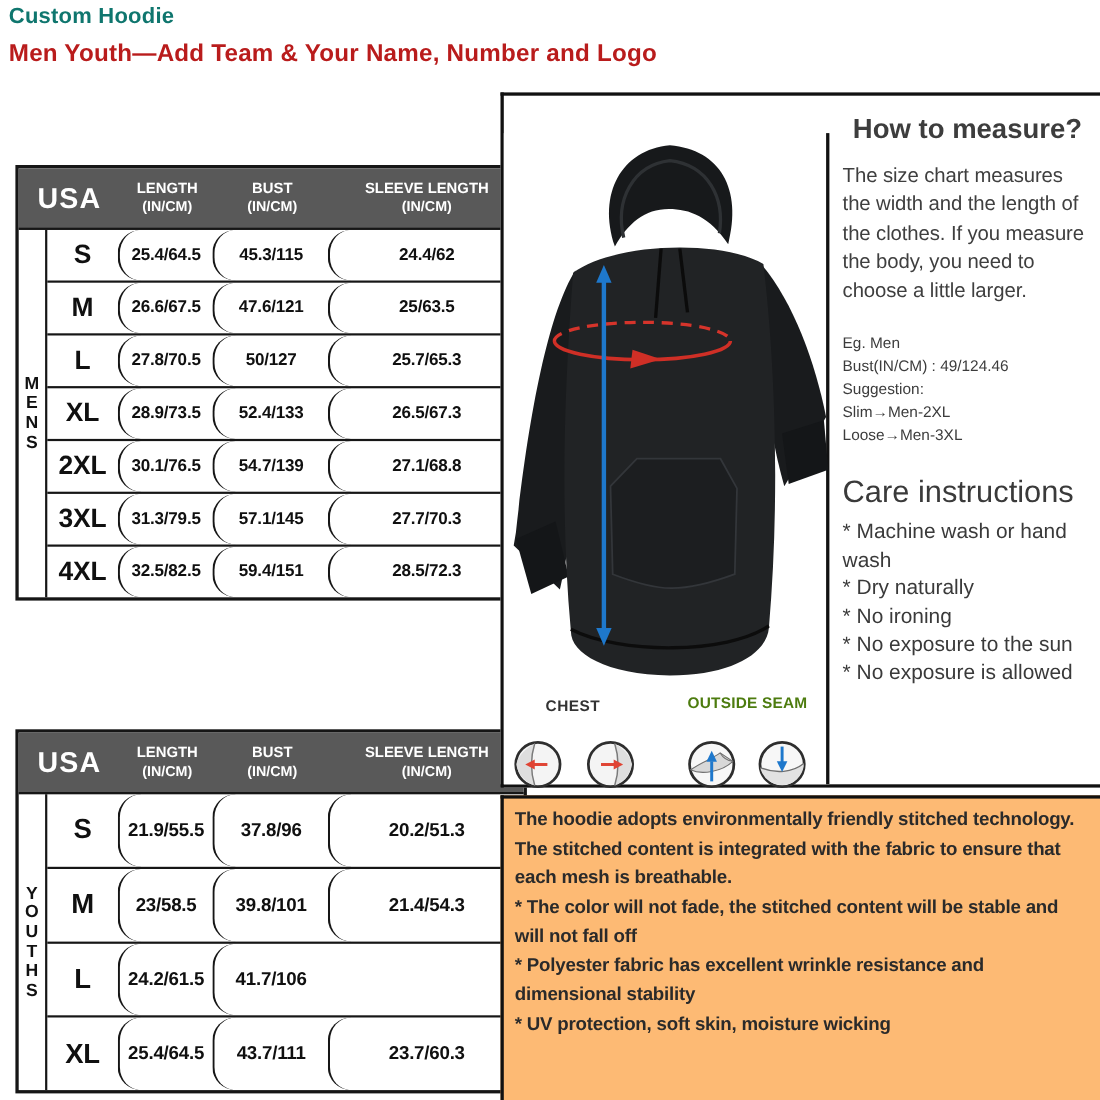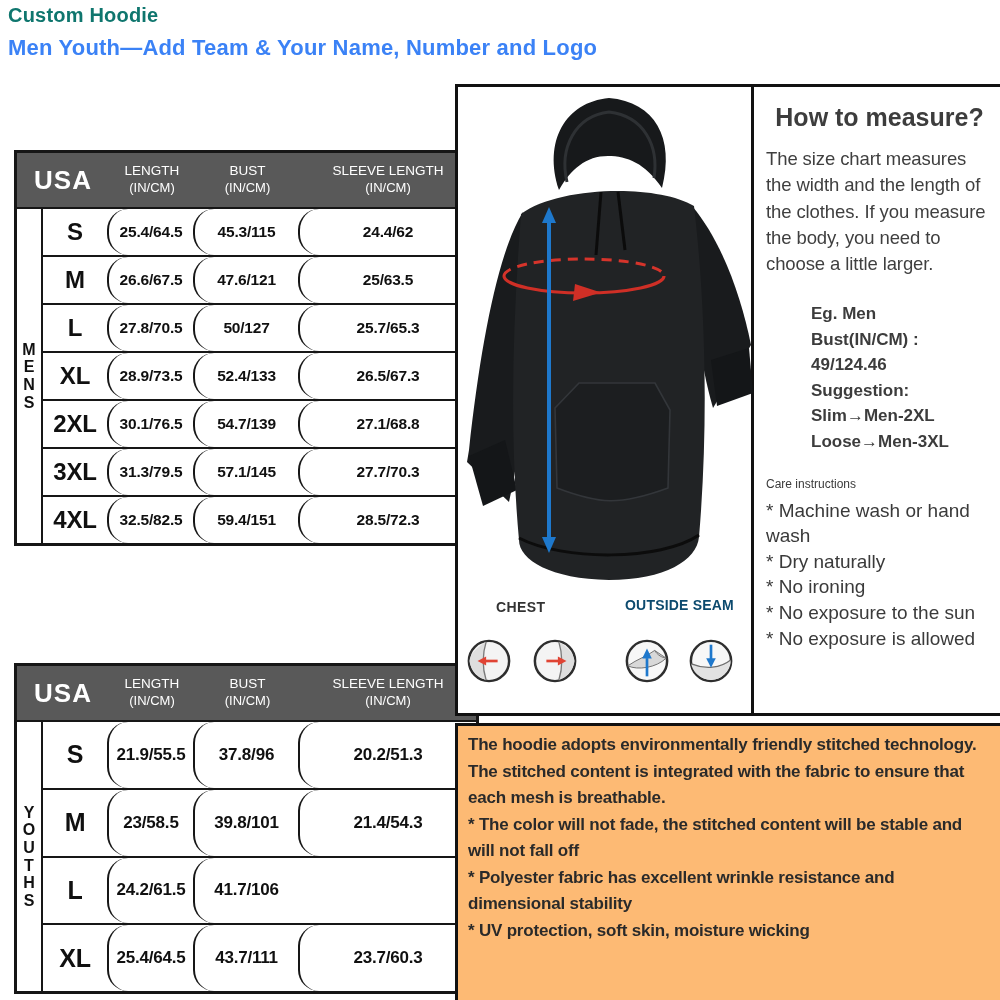--- a/index.html
+++ b/index.html
@@ -3,64 +3,64 @@
 <meta charset="utf-8">
 <style>
   * { margin:0; padding:0; box-sizing:border-box; }
   html,body { background:#fff; }
   body { width:1000px; height:1000px; font-family:"Liberation Sans", sans-serif; color:#222; }
   .canvas { position:relative; width:1000px; height:1000px; background:#fff; overflow:hidden; }
 
   
   .titles { position:absolute; left:8px; top:4px; }
   .title { font-size:20px; font-weight:700; color:#0f766e; letter-spacing:.2px; }
-  .subtitle { margin-top:8px; font-size:22px; font-weight:600; color:#3b82f6; letter-spacing:.2px; }
+  .subtitle { margin-top:8px; font-size:22px; font-weight:600; color:#b91c1c; letter-spacing:.2px; }
 
   
   .size-table { position:absolute; left:14px; width:465px; border:3px solid #161616; background:#fff;
                 display:flex; flex-direction:column; }
   .mens-table { top:150px; height:396px; }
   .youths-table { top:663px; height:331px; }
 
   .t-head { display:grid; grid-template-columns:92px 86px 105px 1fr; height:56px; background:#595959;
             color:#fff; align-items:center; text-align:center; border-bottom:2px solid #161616; flex:0 0 56px; }
   .h-usa { font-size:26px; font-weight:700; letter-spacing:1px; }
-  .h-col { font-size:13.5px; font-weight:400; line-height:1.25; }
+  .h-col { font-size:13.5px; font-weight:700; line-height:1.25; }
   .h-col .unit { display:block; font-size:13px; }
 
   .t-body { flex:1; display:flex; min-height:0; }
   .group-cell { width:26px; border-right:2px solid #161616; display:flex; align-items:center; justify-content:center; }
   .stack-letters { white-space:pre-line; line-height:1.1; text-align:center; font-weight:700; font-size:16px; color:#111; }
   .rows { flex:1; display:flex; flex-direction:column; }
   .t-row { flex:1; display:grid; grid-template-columns:64px 86px 105px 1fr; }
   .t-row + .t-row { border-top:2px solid #161616; }
   .cell { display:flex; align-items:center; justify-content:center; font-weight:700; color:#101010;
           font-size:15.5px; letter-spacing:-.2px; }
   .cell + .cell { border-left:2px solid #161616;border-radius:21px; }
   .cell.size { font-size:24px; }
   .youths-table .cell { font-size:17px; }
   .youths-table .cell.size { font-size:25px; }
 
   
   .measure-panel { position:absolute; left:455px; top:84px; width:546px; height:632px;
                    border:3px solid #111; border-right:none; display:flex; background:#fff; }
-  .hoodie-area { width:296px; border-right:3px solid #111; position:relative; background:#fff; }
+  .hoodie-area { width:296px; border-right:3px solid #111; position:relative; background:#fff;margin-top:34px; }
   .hoodie-svg { position:absolute; left:1px; top:3px; }
 
   .chest-label { position:absolute; left:38px; top:512px; font-size:14px; font-weight:700; color:#333; letter-spacing:.4px; }
-  .seam-label  { position:absolute; left:167px; top:510px; font-size:14px; font-weight:700; color:#0c4a6e; letter-spacing:.2px; }
+  .seam-label  { position:absolute; left:167px; top:510px; font-size:14px; font-weight:700; color:#4d7c0f; letter-spacing:.2px; }
   .circle-icon { position:absolute; top:551px; width:46px; height:46px; }
   .ci-1 { left:8px; } .ci-2 { left:74px; } .ci-3 { left:166px; } .ci-4 { left:230px; }
 
   .howto-area { flex:1; padding:10px 8px 0 12px; color:#3f3f3f; }
   .howto-title { font-size:25px; font-weight:600; color:#3d3d3d; text-align:center; margin:6px 0 14px; }
   .howto-body { font-size:18.5px; line-height:1.42; letter-spacing:-.1px; }
-  .eg-block { margin-top:24px; font-size:17px; font-weight:700; color:#3c3c3c; line-height:1.5;margin-left:45px; }
+  .eg-block { margin-top:24px; font-size:14px; font-weight:400; color:#3c3c3c; line-height:1.5; }
   .care-block { margin-top:22px; font-size:19px; color:#3a3a3a; line-height:1.35; }
-  .care-title { font-size:12px; margin-bottom:5px; }
+  .care-title { font-size:28px; margin-bottom:5px; }
 
   
   .desc-box { position:absolute; left:455px; top:723px; width:546px; height:280px;
               border:3px solid #111; border-right:none; padding:6px 8px 0 10px; background:#fdba74; }
   .desc-box p { font-size:17px; font-weight:700; color:#2a2a2a; line-height:1.56; letter-spacing:-.2px; }
 </style>
 </head>
 <body>
 
 <div class="canvas">

